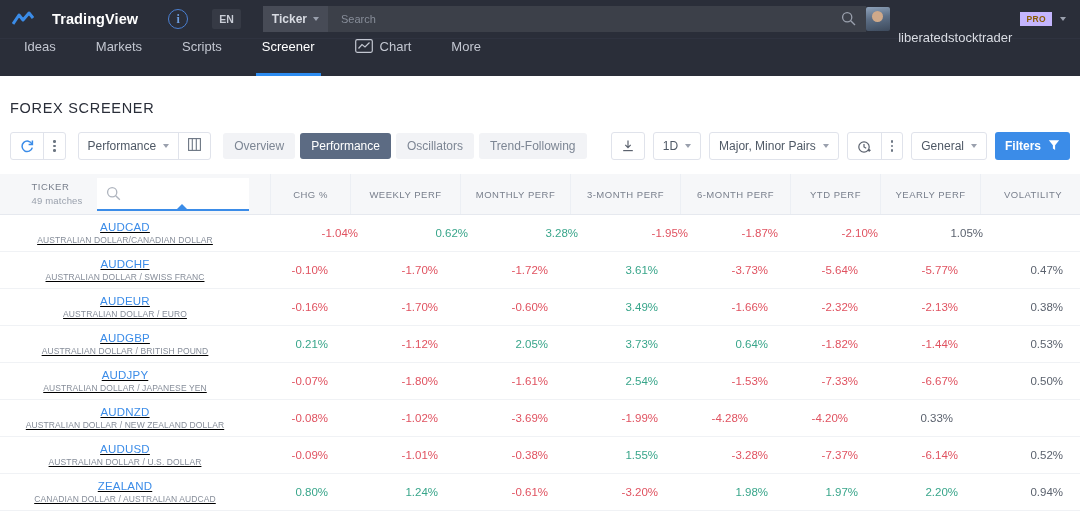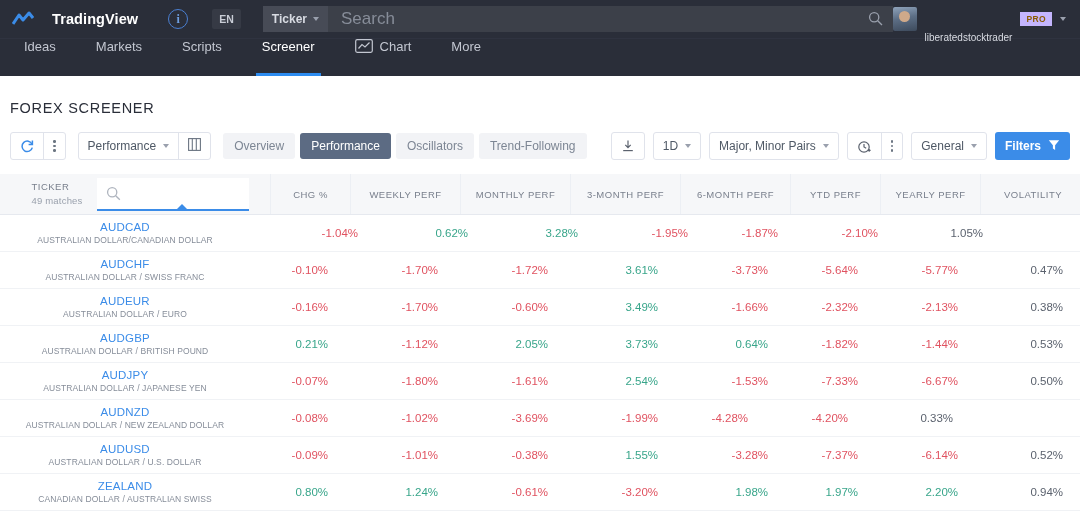--- a/index.html
+++ b/index.html
@@ -54,21 +54,21 @@
     display: flex; align-items: center; gap: 6px;
     padding: 0 9px;
   }
   .caret-d {
     width: 0; height: 0;
     border-left: 3.5px solid transparent;
     border-right: 3.5px solid transparent;
     border-top: 4px solid #9aa0ad;
   }
   .search-ph {
-    color: #878d99; font-size: 17px;
+    color: #878d99; font-size: 11px;
     margin-left: 13px;
   }
   .search-mag {
     position: absolute; right: 10px; top: 5px;
   }
   .profile {
     margin-left: auto;
     display: flex; align-items: center; gap: 8px;
     padding-right: 4px;
   }
@@ -76,21 +76,21 @@
     width: 24px; height: 24px;
     background: linear-gradient(170deg,#8fa3bb 0%,#5d6f86 45%,#3d4a5c 100%);
     border-radius: 2px;
     position: relative; overflow: hidden;
   }
   .avatar::after {
     content: ""; position: absolute;
     width: 11px; height: 11px; border-radius: 50%;
     background: #cfa98a; left: 6px; top: 4px;
   }
-  .uname { color: #d9dce3; font-size: 10px; margin-top: 36px; }
+  .uname { color: #d9dce3; font-size: 13px; margin-top: 36px; }
   .pro-badge {
     background: #c4b5fd; color: #8a5a00;
     font-size: 8.5px; font-weight: bold;
     padding: 2px 6px; border-radius: 0;
     letter-spacing: .4px;
   }
 
   
   .subnav {
     height: 38px;
@@ -218,20 +218,21 @@
   }
   .td {
     display: flex; align-items: center; justify-content: flex-end;
     font-size: 11.5px;
     padding-right: 22px;
   }
   .td-ticker {
     flex: 0 0 270px;
     display: flex; flex-direction: column; justify-content: center;
     padding-left: 2px;
+    text-decoration: underline;
   }
   .sym { color: #3b8ce8; font-size: 11.5px; letter-spacing: .2px; }
   .desc { color: #868d99; font-size: 8.5px; letter-spacing: .1px; margin-top: 2px; }
   .pos { color: #38a58a; }
   .neg { color: #e05260; }
   .neu { color: #5b626e; }
   .col-chg   { flex: 0 0 80px; }
   .col-week  { flex: 0 0 110px; }
   .col-month { flex: 0 0 110px; }
   .col-3m    { flex: 0 0 110px; }
@@ -528,21 +529,21 @@
         <div class="td col-3m pos">1.55%</div>
         <div class="td col-6m neg">-3.28%</div>
         <div class="td col-ytd neg">-7.37%</div>
         <div class="td col-year neg">-6.14%</div>
         <div class="td col-vol neu">0.52%</div>
         <div class="td col-menu"></div>
       </div>
       <div class="tbody-row">
         <div class="td td-ticker">
           <span class="sym">ZEALAND</span>
-          <span class="desc">CANADIAN DOLLAR / AUSTRALIAN SWISS</span>
+          <span class="desc">CANADIAN DOLLAR / AUSTRALIAN AUDCAD</span>
         </div>
         <div class="td col-chg pos">0.80%</div>
         <div class="td col-week pos">1.24%</div>
         <div class="td col-month neg">-0.61%</div>
         <div class="td col-3m neg">-3.20%</div>
         <div class="td col-6m pos">1.98%</div>
         <div class="td col-ytd pos">1.97%</div>
         <div class="td col-year pos">2.20%</div>
         <div class="td col-vol neu">0.94%</div>
         <div class="td col-menu"></div>

